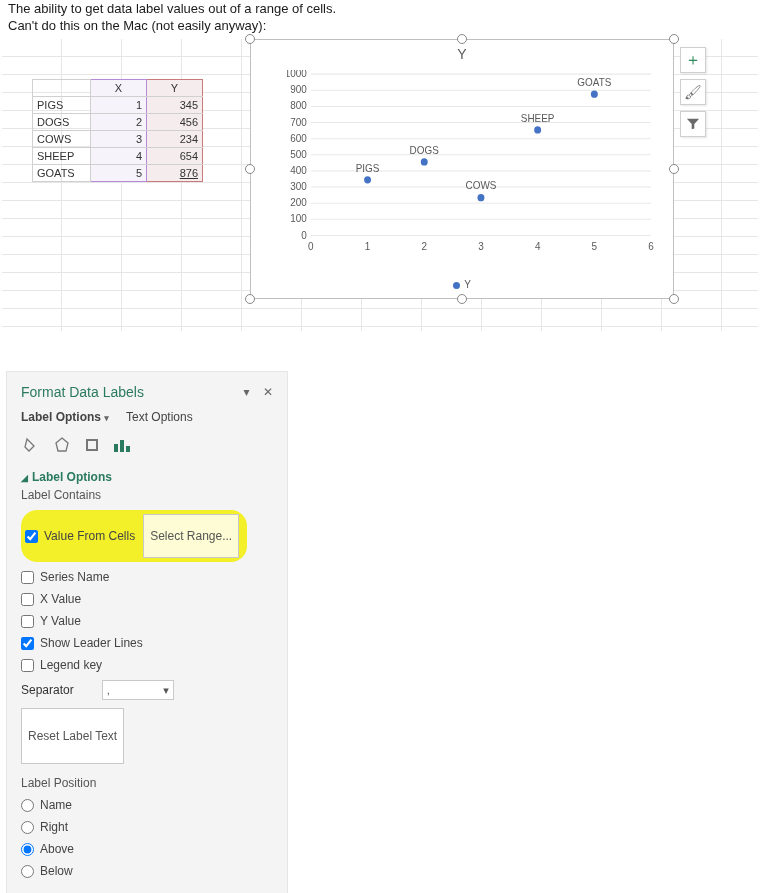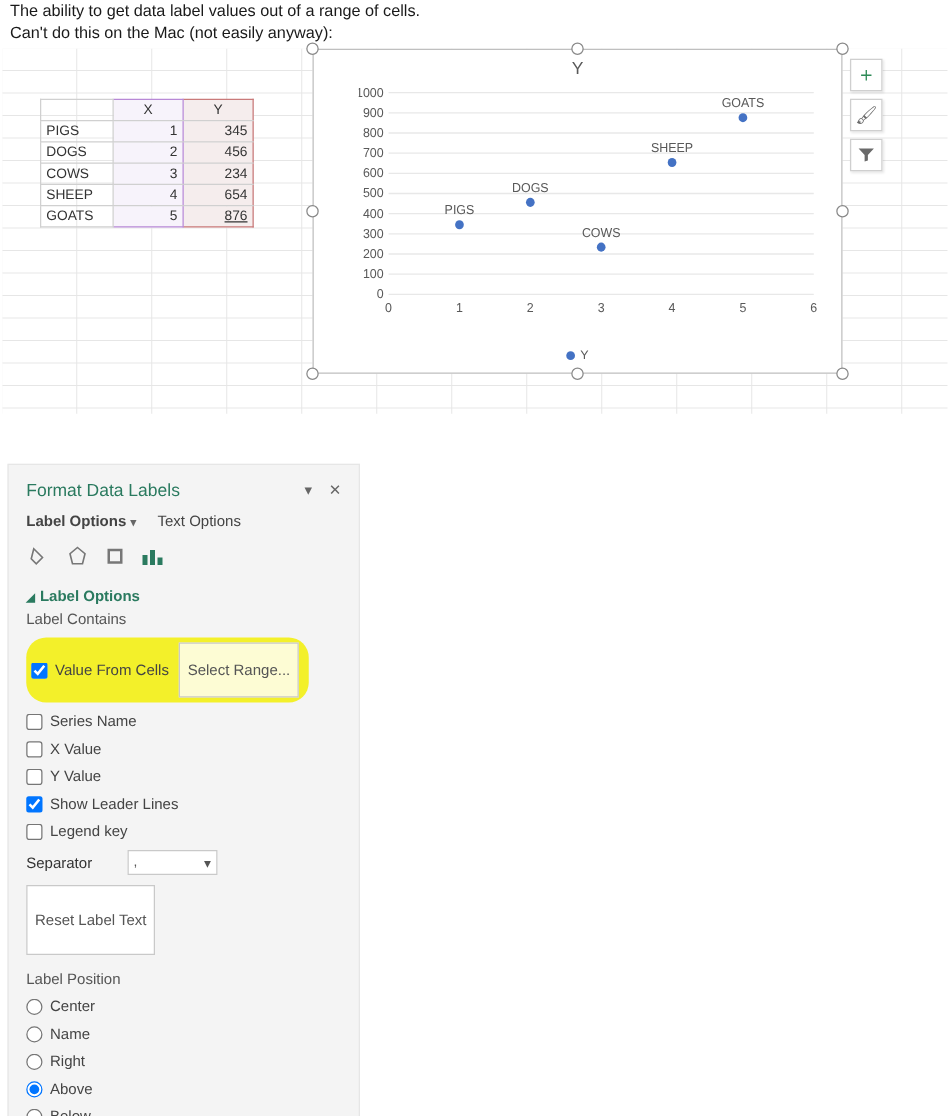--- a/index.html
+++ b/index.html
@@ -321,24 +321,20 @@
         <span>,</span>
         <span>▾</span>
       </div>
   </div>
 
   <button class="reset-btn">Reset Label Text</button>
 
   <div class="subhead" style="margin-top:12px">Label Position</div>
   <label class="radio-row">
       <input type="radio" name="lp" style="">
-      <span>Center</span>
-    </label>
-  <label class="radio-row">
-      <input type="radio" name="lp" style="">
       <span>Name</span>
     </label>
   <label class="radio-row">
       <input type="radio" name="lp" style="">
       <span>Right</span>
     </label>
   <label class="radio-row">
       <input type="radio" name="lp" checked="" style="">
       <span>Above</span>
     </label>

